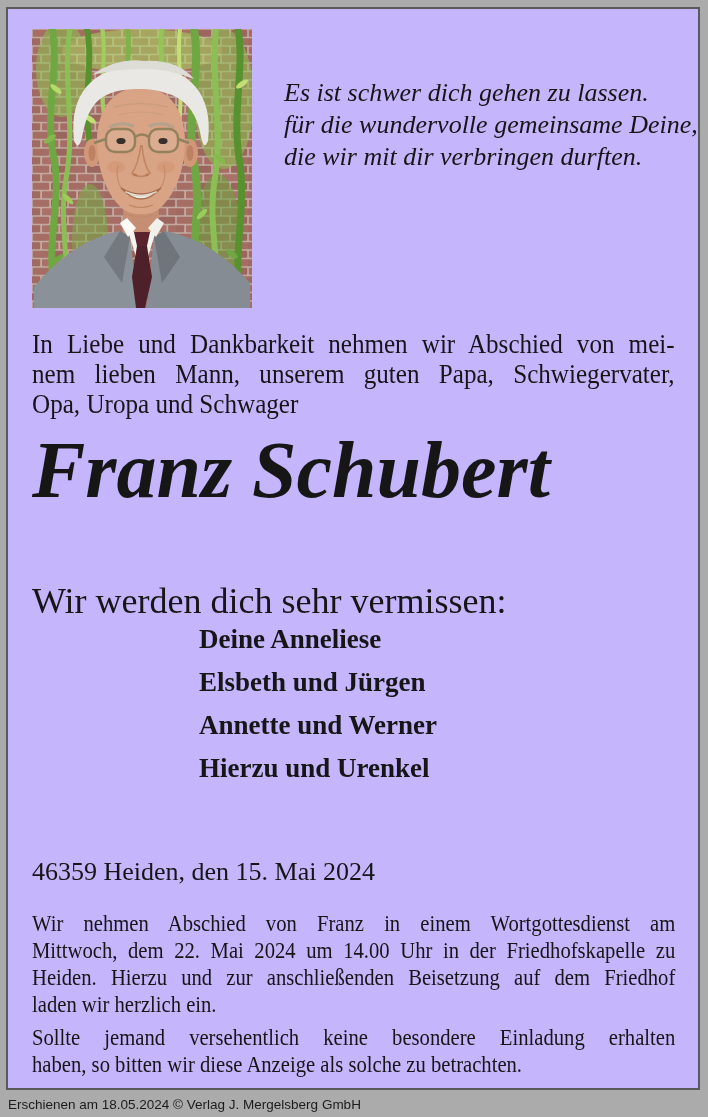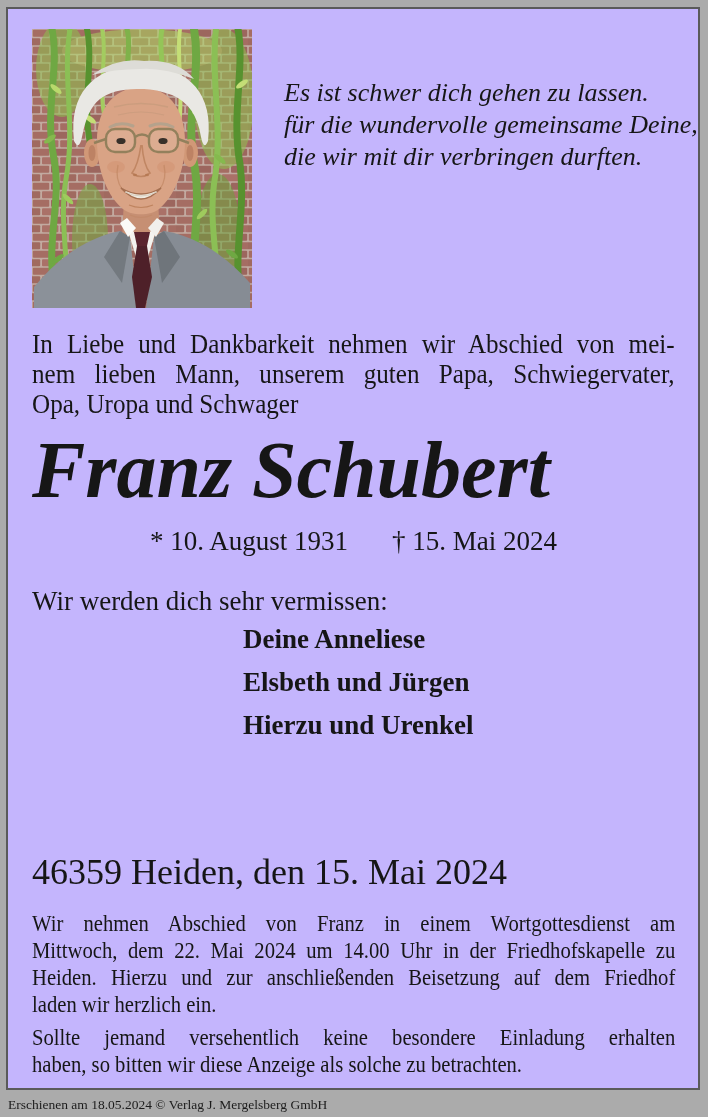--- a/index.html
+++ b/index.html
@@ -41,43 +41,43 @@
     font-weight:bold;font-style:italic;
     white-space:nowrap;
   }
   .dates{
     position:absolute;left:24px;top:516px;width:643px;
     text-align:center;font-size:27px;line-height:32px;white-space:nowrap;
   }
   .dates .death{ margin-left:44px; }
   .farewell{
     position:absolute;left:24px;top:576px;
-    font-size:27px;line-height:32px;white-space:nowrap;text-align:right;
+    font-size:36px;line-height:32px;white-space:nowrap;text-align:right;
   }
   .mourners{
     position:absolute;left:191px;top:609px;
-    font-size:27px;line-height:43px;font-weight:bold;white-space:nowrap;margin-left:44px;
+    font-size:27px;line-height:43px;font-weight:bold;white-space:nowrap;
   }
   .place-date{
     position:absolute;left:24px;top:848px;
-    font-size:36px;line-height:30px;white-space:nowrap;
+    font-size:26px;line-height:30px;white-space:nowrap;
   }
   .service{
     position:absolute;left:24px;top:901px;width:748px;
     font-size:24px;line-height:27px;
     transform:scaleX(0.86);transform-origin:left top;
   }
   .notice{
     position:absolute;left:24px;top:1015px;width:748px;
     font-size:24px;line-height:27px;
     transform:scaleX(0.86);transform-origin:left top;
   }
   .footer{
     position:absolute;left:8px;top:1095px;
-    font-family:Liberation Serif, serif;
+    font-family:Liberation Sans, sans-serif;
     font-size:13.5px;line-height:20px;color:#1c1c1c;
     white-space:nowrap;
   }
 </style>
 </head>
 <body>
 
 <div class="page">
   <div class="card">
 
@@ -200,29 +200,27 @@
     </div>
 
     <div class="intro">
       <div class="jline">In Liebe und Dankbarkeit nehmen wir Abschied von mei-</div>
       <div class="jline">nem lieben Mann, unserem guten Papa, Schwiegervater,</div>
       <div class="nline">Opa, Uropa und Schwager</div>
     </div>
 
     <div class="deceased-name">Franz Schubert</div>
 
-    <div class="dates">
-      <span class="birth">* 10. August 1931</span><span class="death">† 15. Mai 2024</span>
-    </div>
 
     <div class="farewell">Wir werden dich sehr vermissen:</div>
 
     <div class="mourners">
       <div>Deine Anneliese</div>
       <div>Elsbeth und Jürgen</div>
+      <div>Annette und Werner</div>
       <div>Hierzu und Urenkel</div>
     </div>
 
     <div class="place-date">46359 Heiden, den 15. Mai 2024</div>
 
     <div class="service">
       <div class="jline">Wir nehmen Abschied von Franz in einem Wortgottesdienst am</div>
       <div class="jline">Mittwoch, dem 22. Mai 2024 um 14.00 Uhr in der Friedhofskapelle zu</div>
       <div class="jline">Heiden. Hierzu und zur anschließenden Beisetzung auf dem Friedhof</div>
       <div class="nline">laden wir herzlich ein.</div>

